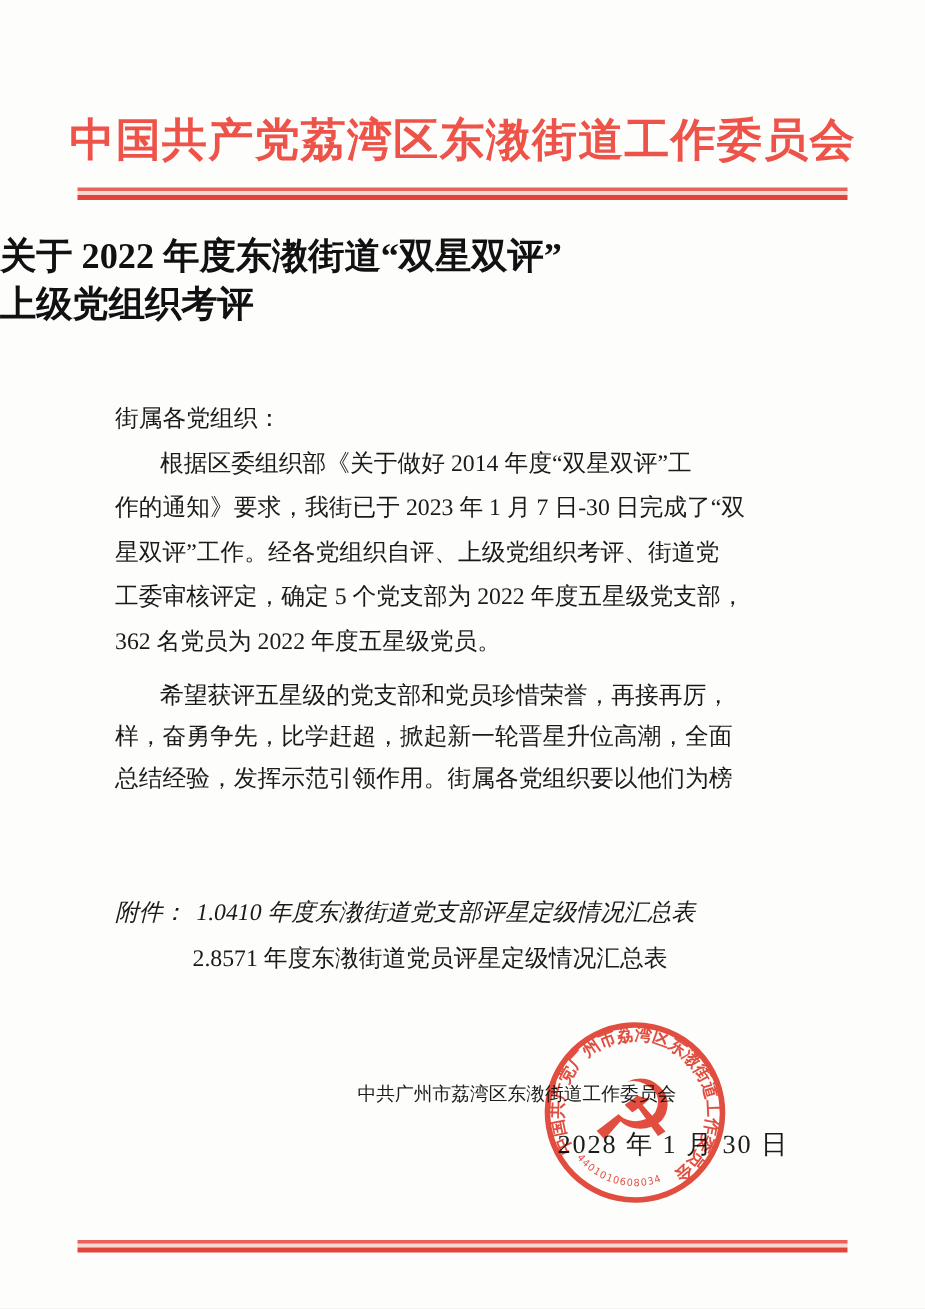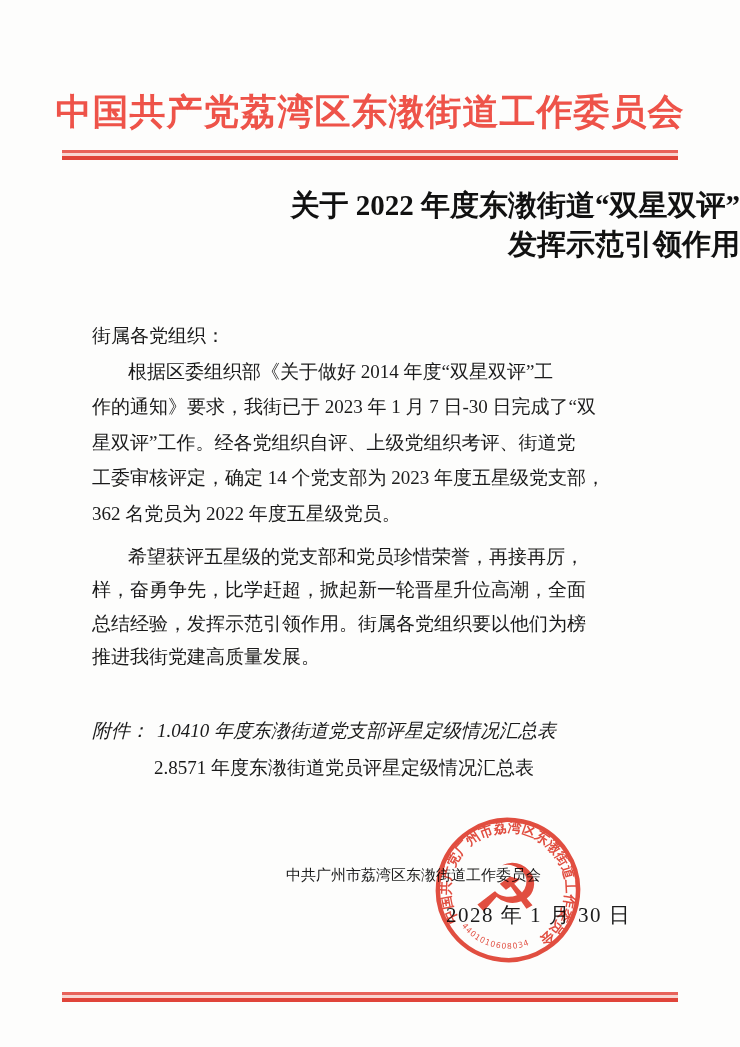--- a/index.html
+++ b/index.html
@@ -33,21 +33,21 @@
   .rule .line-a { height: 3px; background: #e8625a; }
   .rule .line-b { height: 3px; background: #f8d6d2; }
   .rule .line-c { height: 4px; background: #e0443a; }
   .rule-header { top: 150px; }
   .rule-footer { top: 992px; }
 
   
   .doc-title {
     position: absolute;
     top: 186px; left: 0; right: 0;
-    text-align: right;
+    text-align: left;
     font-size: 29px;
     line-height: 39px;
     font-weight: bold;
     color: #111;
   }
 
   
   .body-block {
     position: absolute;
     left: 92px;
@@ -101,37 +101,36 @@
   <div class="org-name">中国共产党荔湾区东漖街道工作委员会</div>
 
   <div class="rule rule-header">
     <div class="line-a"></div>
     <div class="line-b"></div>
     <div class="line-c"></div>
   </div>
 
   <div class="doc-title">
     <div>关于 2022 年度东漖街道“双星双评”</div>
-    <div>发挥示范引领作用</div>
+    <div>上级党组织考评</div>
   </div>
 
   <div class="body-block blk-1">
     <div class="tline">街属各党组织：</div>
     <div class="tline indent">根据区委组织部《关于做好 2014 年度“双星双评”工</div>
     <div class="tline">作的通知》要求，我街已于 2023 年 1 月 7 日-30 日完成了“双</div>
     <div class="tline">星双评”工作。经各党组织自评、上级党组织考评、街道党</div>
-    <div class="tline">工委审核评定，确定 14 个党支部为 2023 年度五星级党支部，</div>
+    <div class="tline">工委审核评定，确定 5 个党支部为 2022 年度五星级党支部，</div>
     <div class="tline">362 名党员为 2022 年度五星级党员。</div>
   </div>
 
   <div class="body-block blk-2">
     <div class="tline indent">希望获评五星级的党支部和党员珍惜荣誉，再接再厉，</div>
     <div class="tline">样，奋勇争先，比学赶超，掀起新一轮晋星升位高潮，全面</div>
     <div class="tline">总结经验，发挥示范引领作用。街属各党组织要以他们为榜</div>
-    <div class="tline">推进我街党建高质量发展。</div>
   </div>
 
   <div class="body-block attachments">
     <div class="tline att-row">
       <span class="att-label">附件：</span>
       <span>1.0410 年度东漖街道党支部评星定级情况汇总表</span>
     </div>
     <div class="tline att-indent">
       <span>2.8571 年度东漖街道党员评星定级情况汇总表</span>
     </div>

